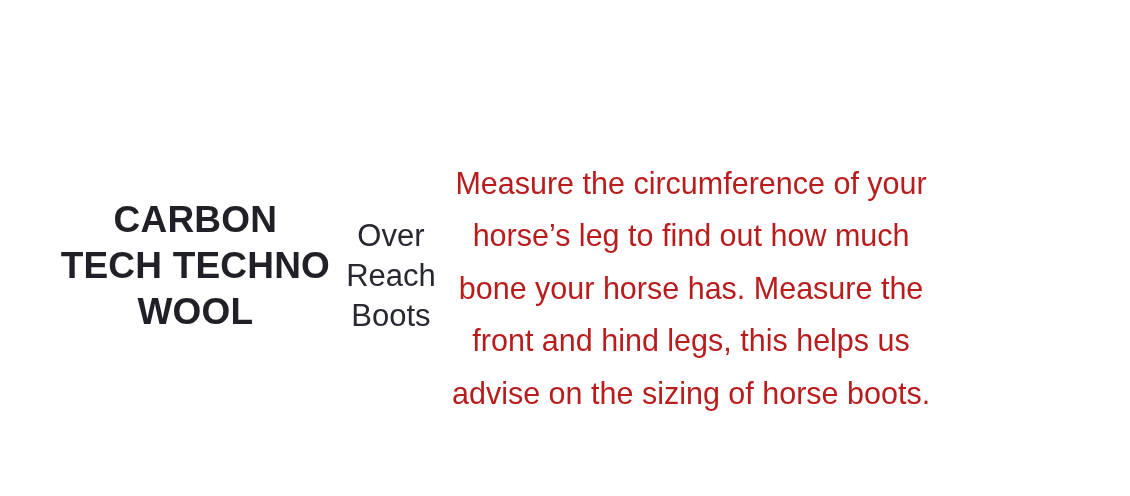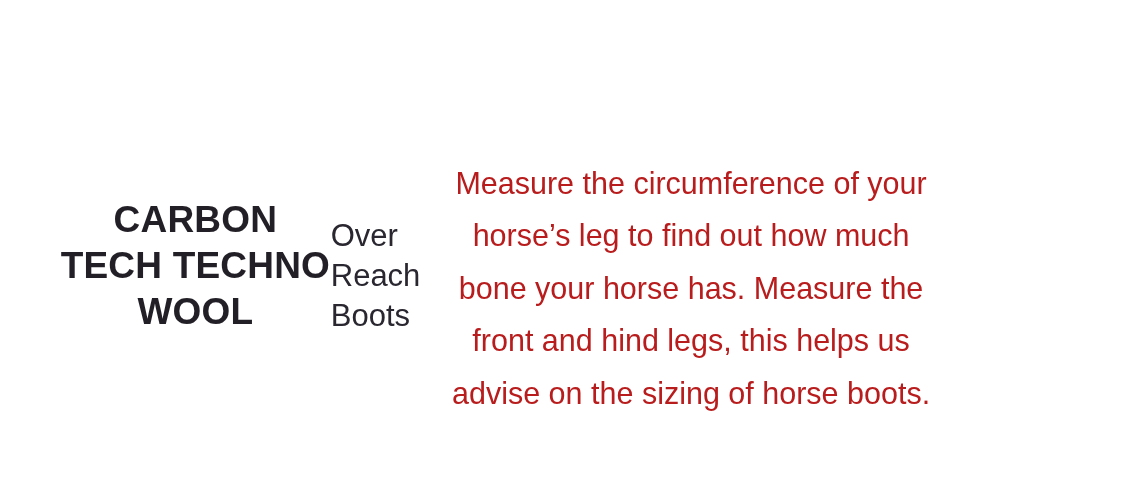--- a/index.html
+++ b/index.html
@@ -29,21 +29,21 @@
     letter-spacing: 0.2px;
     line-height: 1.25;
     text-align: center;
     color: #231f26;
     margin: 0;
   }
   .subtitle {
     font-size: 31px;
     font-weight: normal;
     line-height: 1.3;
-    text-align: left;
+    text-align: center;
     color: #2a2730;
     margin: 20px 0 0 0;
   }
   .body-block {
     margin-top: 44px;
     width: 1010px;
     text-align: center;
   }
   .body-text {
     font-size: 30.5px;

